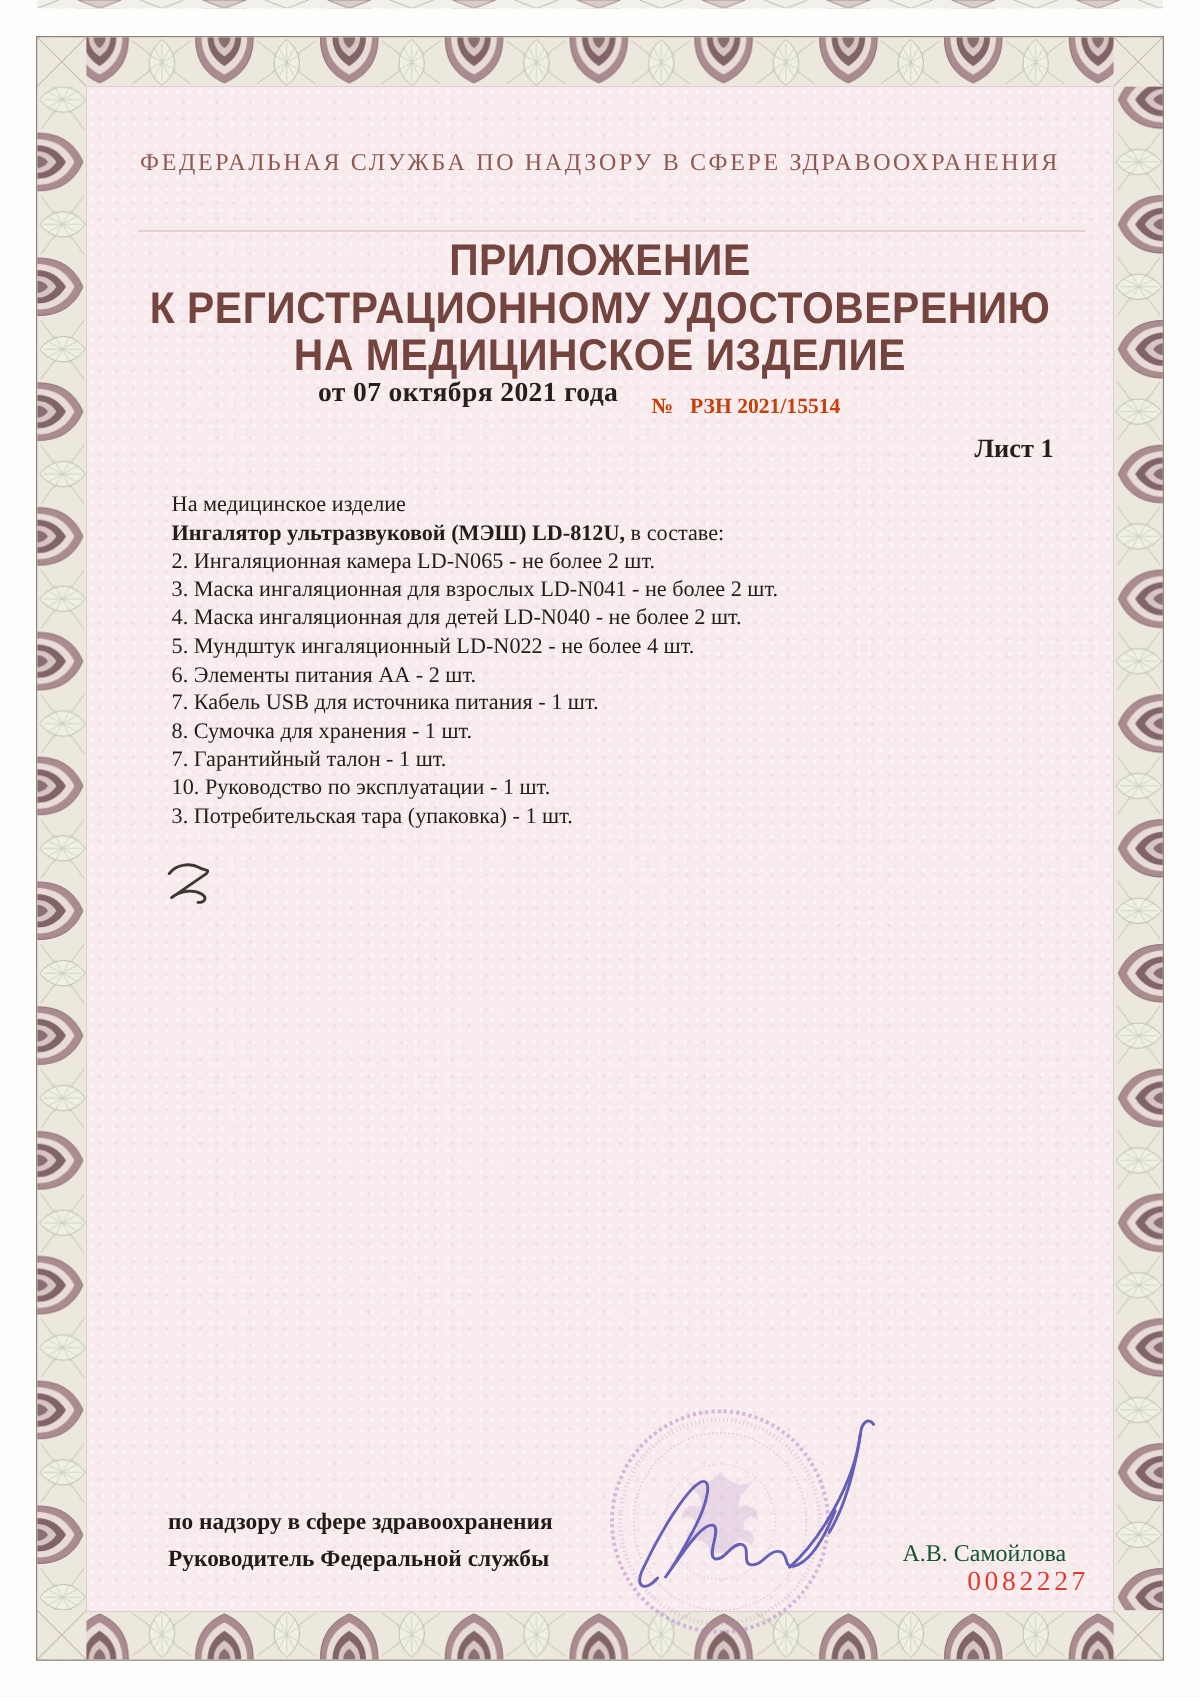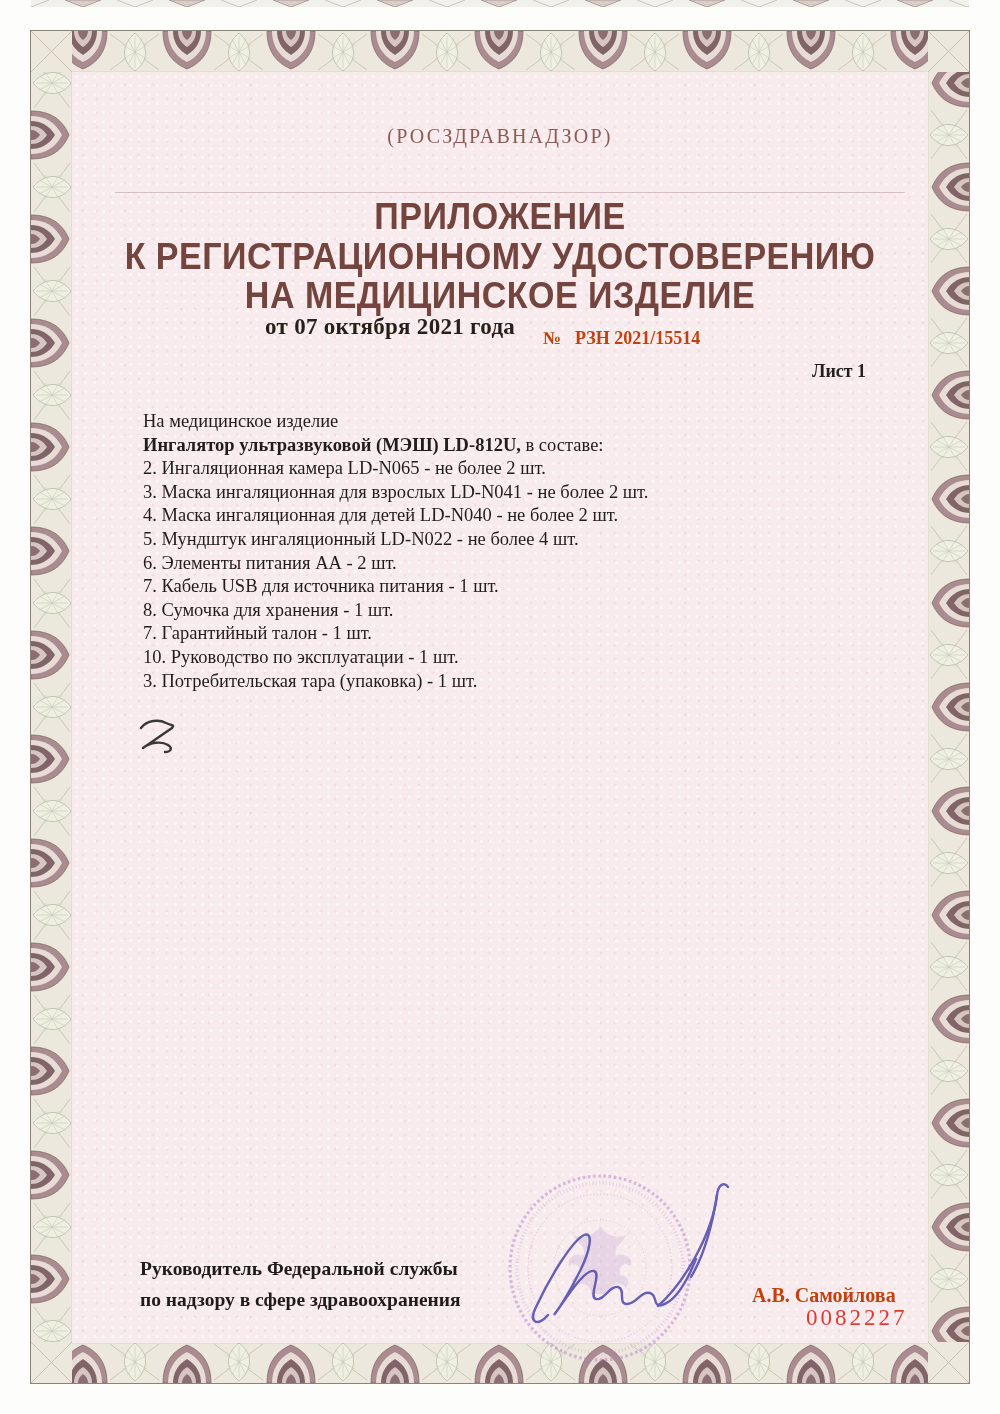--- a/index.html
+++ b/index.html
@@ -46,38 +46,38 @@
     position:absolute;left:240px;top:314px;
     font-weight:700;font-size:23px;color:#261f1a;letter-spacing:0.3px;margin-left:25px;
   }
   .reg-number{
     position:absolute;left:543px;top:328px;
     font-weight:700;font-size:18px;color:#c2410c;
   }
   .reg-number .num-value{margin-left:14px;}
   .sheet{
     position:absolute;left:812px;top:361px;
-    font-weight:700;font-size:18px;color:#241f1c;
+    font-weight:700;font-size:22px;color:#241f1c;
   }
 
   
   .body-block{
     position:absolute;left:143px;top:410px;width:740px;
     font-size:18.5px;line-height:23.6px;color:#211d1a;
   }
   .body-block .bold{font-weight:700;}
 
   
   .signer-title{
     position:absolute;left:140px;top:1253px;
     font-weight:700;font-size:19.5px;line-height:31px;color:#1f1b18;
   }
   .signer-name{
     position:absolute;left:752px;top:1284px;
-    font-weight:700;font-size:20px;color:#c2410c;
+    font-weight:400;font-size:20px;color:#14532d;
   }
   .serial{
     position:absolute;left:806px;top:1305px;
     font-size:23px;letter-spacing:3px;color:#e23a2e;
   }
 
   .overlay-svg{position:absolute;}
 </style>
 </head>
 <body>
@@ -132,21 +132,21 @@
     <path d="M31,31 L72,72 M72,31 L31,72 M928,31 L969,72 M969,31 L928,72
              M31,1342 L72,1383 M72,1342 L31,1383 M928,1342 L969,1383 M969,1342 L928,1383" stroke="#c6bbad" stroke-width="0.9" fill="none"></path>
 
     <rect x="30.5" y="30.5" width="939" height="1353" fill="none" stroke="#8e8276" stroke-width="1"></rect>
     <rect x="72.5" y="72.5" width="855" height="1270" fill="none" stroke="#a2848a" stroke-width="1.2"></rect>
   </svg>
 
   <div class="paper"></div>
 
   <div class="agency">
-    <div>(РОСЗДРАВНАДЗОР)</div>
+    <div>ФЕДЕРАЛЬНАЯ СЛУЖБА ПО НАДЗОРУ В СФЕРЕ ЗДРАВООХРАНЕНИЯ</div>
   </div>
 
   <div class="separator"></div>
 
   <div class="doc-title">
     <div>ПРИЛОЖЕНИЕ</div>
     <div>К РЕГИСТРАЦИОННОМУ УДОСТОВЕРЕНИЮ</div>
     <div>НА МЕДИЦИНСКОЕ ИЗДЕЛИЕ</div>
   </div>
 
@@ -194,21 +194,21 @@
     <g fill="none" stroke="#5a54b2" stroke-width="2.4" stroke-linecap="round" opacity="0.92">
       <path d="M28,150 C18,162 8,158 16,142 C30,112 52,76 64,70 C74,66 70,86 60,106 C52,122 40,142 34,150
                C46,134 64,104 74,106 C82,108 68,132 76,134 C84,136 90,120 98,122 C106,124 98,138 106,139
                C116,140 120,126 130,128 C138,130 132,142 142,140 C156,136 168,114 176,94"></path>
       <path d="M138,141 C164,118 192,70 197,30 C198,20 204,16 208,22"></path>
       <path d="M197,30 C192,62 183,92 171,112"></path>
     </g>
   </svg>
 
   <div class="signer-title">
+    <div>по надзору в сфере здравоохранения</div>
     <div>Руководитель Федеральной службы</div>
-    <div>по надзору в сфере здравоохранения</div>
   </div>
 
   <div class="signer-name">А.В. Самойлова</div>
 
   <div class="serial">0082227</div>
 
 </div>
 
 </body></html>

